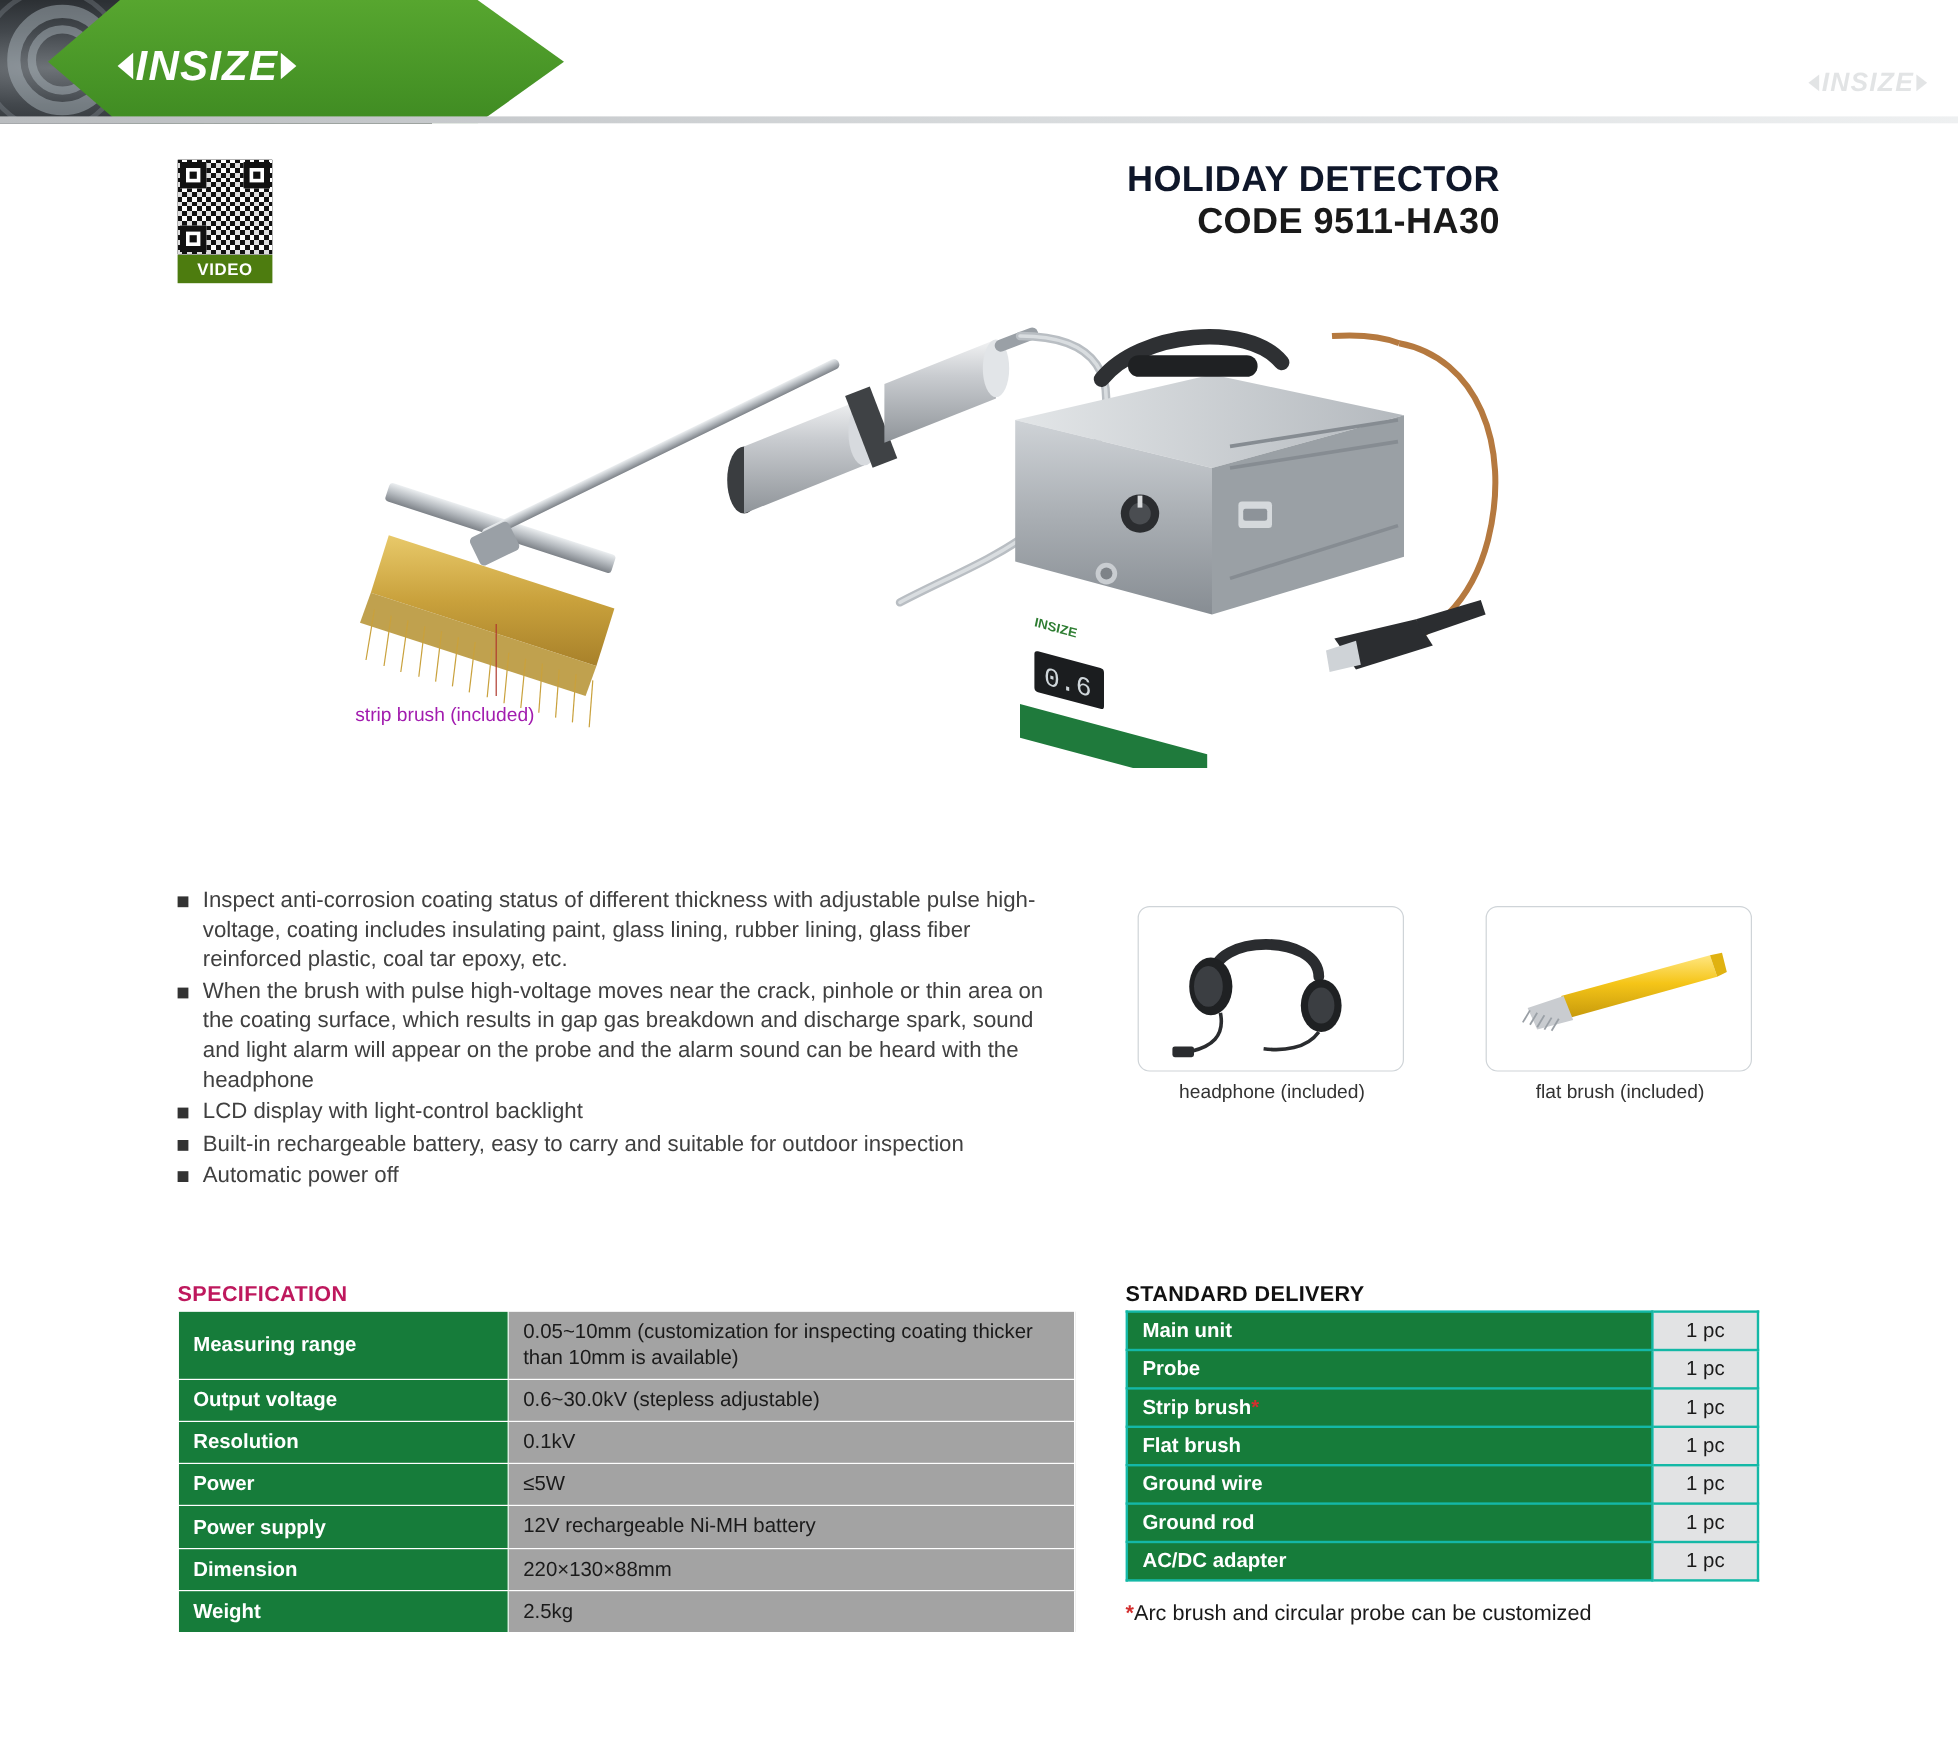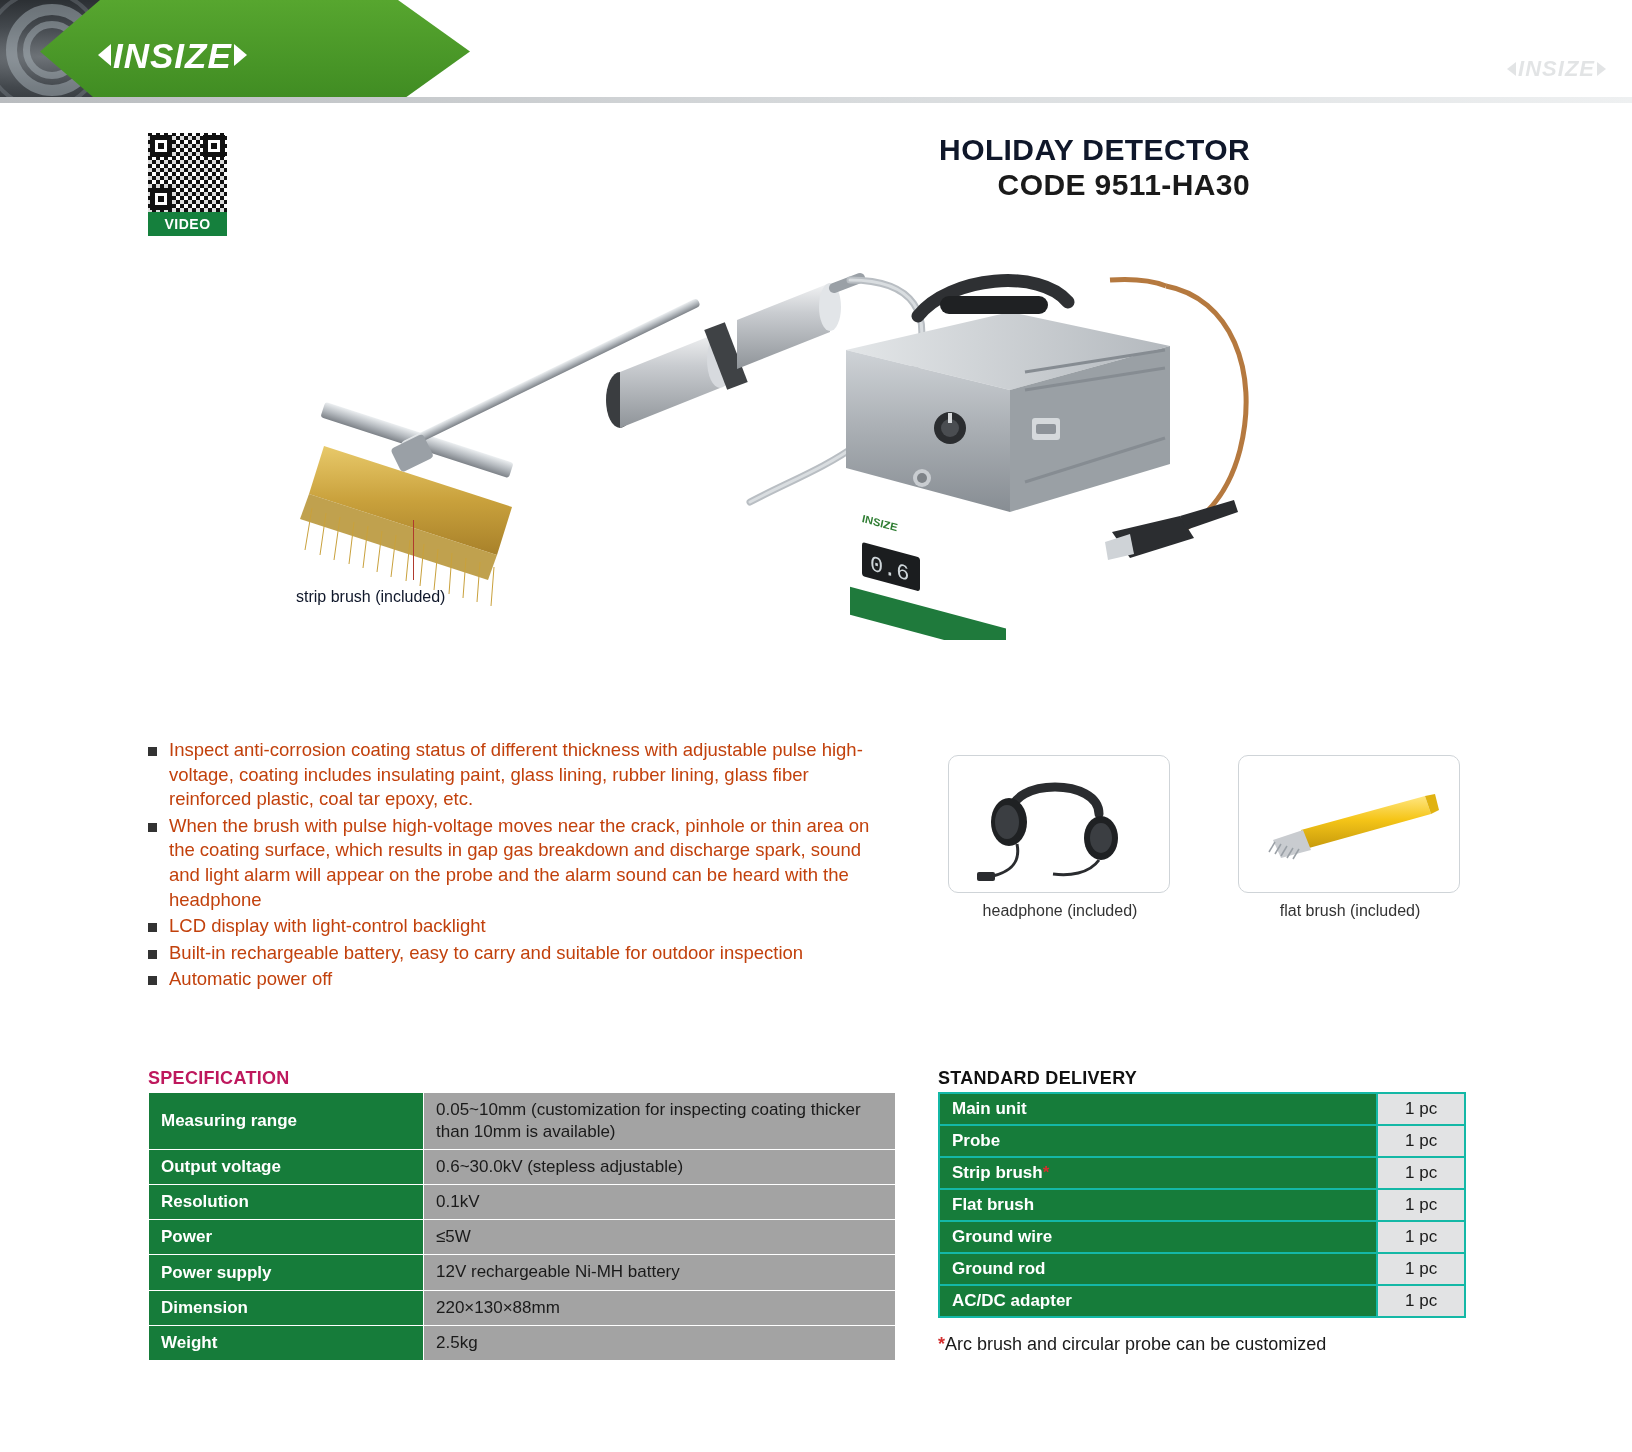--- a/index.html
+++ b/index.html
@@ -114,47 +114,47 @@
   }
   .qr-eye {
     position:absolute; width:22px; height:22px; background:#fff;
     border:5px solid #111;
   }
   .qr-eye.tl { left:2px; top:2px; }
   .qr-eye.tr { right:2px; top:2px; }
   .qr-eye.bl { left:2px; bottom:2px; }
   .qr-eye i { display:block; width:6px;height:6px;background:#111;margin:3px; }
   .video-badge {
-    width: 79px; height: 24px; background: #15803d; color: #fff;
+    width: 79px; height: 24px; background: #4d7c0f; color: #fff;
     font-size: 14px; font-weight: 700; letter-spacing: .5px;
     display: flex; align-items: center; justify-content: center;
   }
 
   
   .product-area { position: absolute; left: 250px; top: 250px; width: 1150px; height: 390px; }
 
   .callout-label {
-    position: absolute; left: 296px; top: 588px; font-size: 16px; color: #0f172a;
+    position: absolute; left: 296px; top: 588px; font-size: 16px; color: #a21caf;
   }
   .callout-line {
     position: absolute; left: 413px; top: 520px; width: 1px; height: 60px; background: #b03a2e;
   }
 
   
   .features {
     position: absolute; left: 148px; top: 738px; width: 740px;
   }
   .feature {
     display: flex; align-items: flex-start; margin-bottom: 2px;
   }
   .bullet {
     width: 9px; height: 9px; background: #333; margin: 9px 12px 0 0; flex: 0 0 9px;
   }
   .feature-text {
-    font-size: 18.5px; line-height: 1.33; color: #c2410c;
+    font-size: 18.5px; line-height: 1.33; color: #404040;
   }
 
   
   .acc-card {
     position: absolute; border: 1px solid #cfd4d8; border-radius: 10px; background: #fff;
   }
   .acc1 { left: 948px; top: 755px; width: 222px; height: 138px; }
   .acc2 { left: 1238px; top: 755px; width: 222px; height: 138px; }
   .acc-cap {
     position: absolute; font-size: 16px; color: #333; text-align: center; width: 260px;

